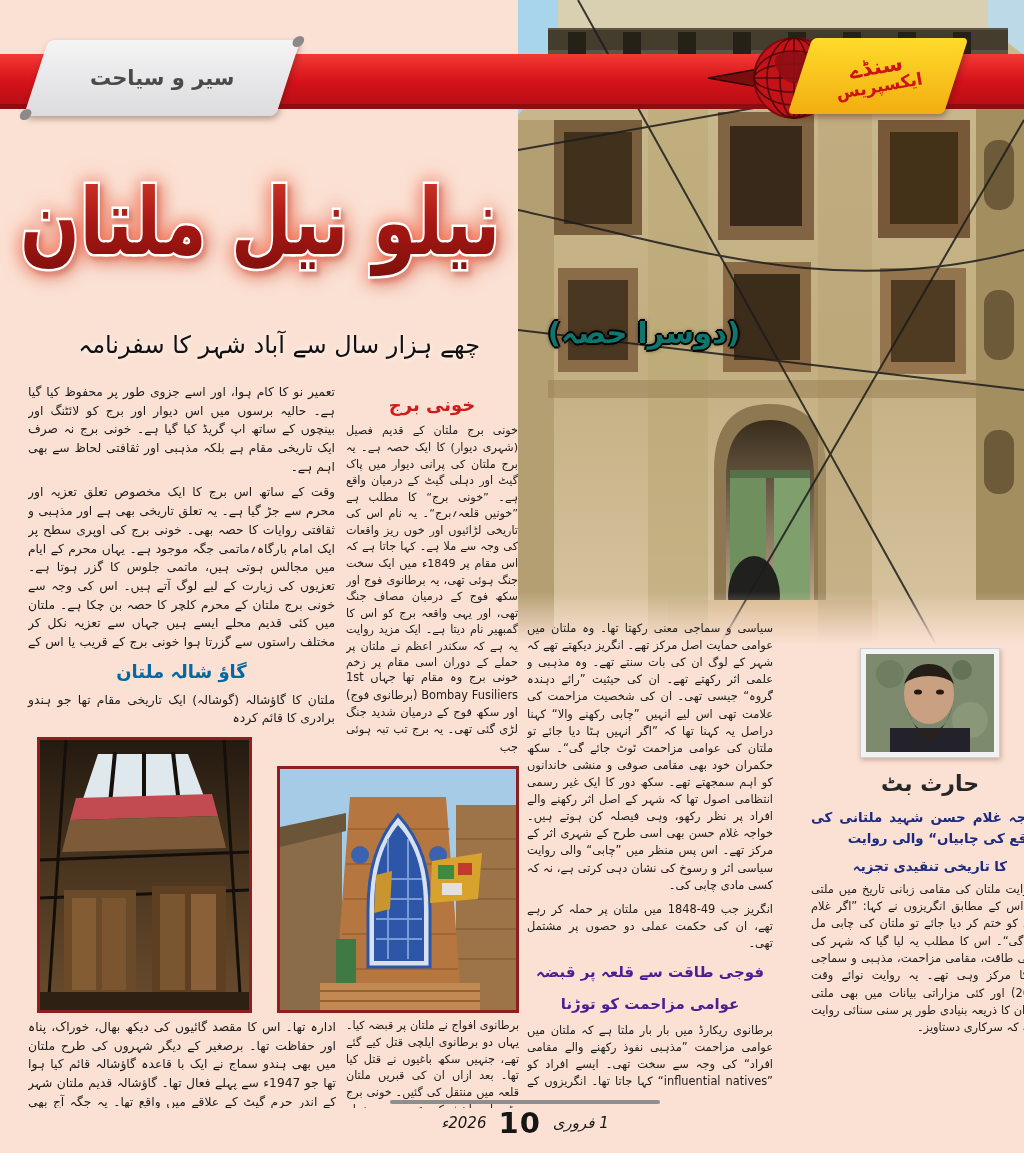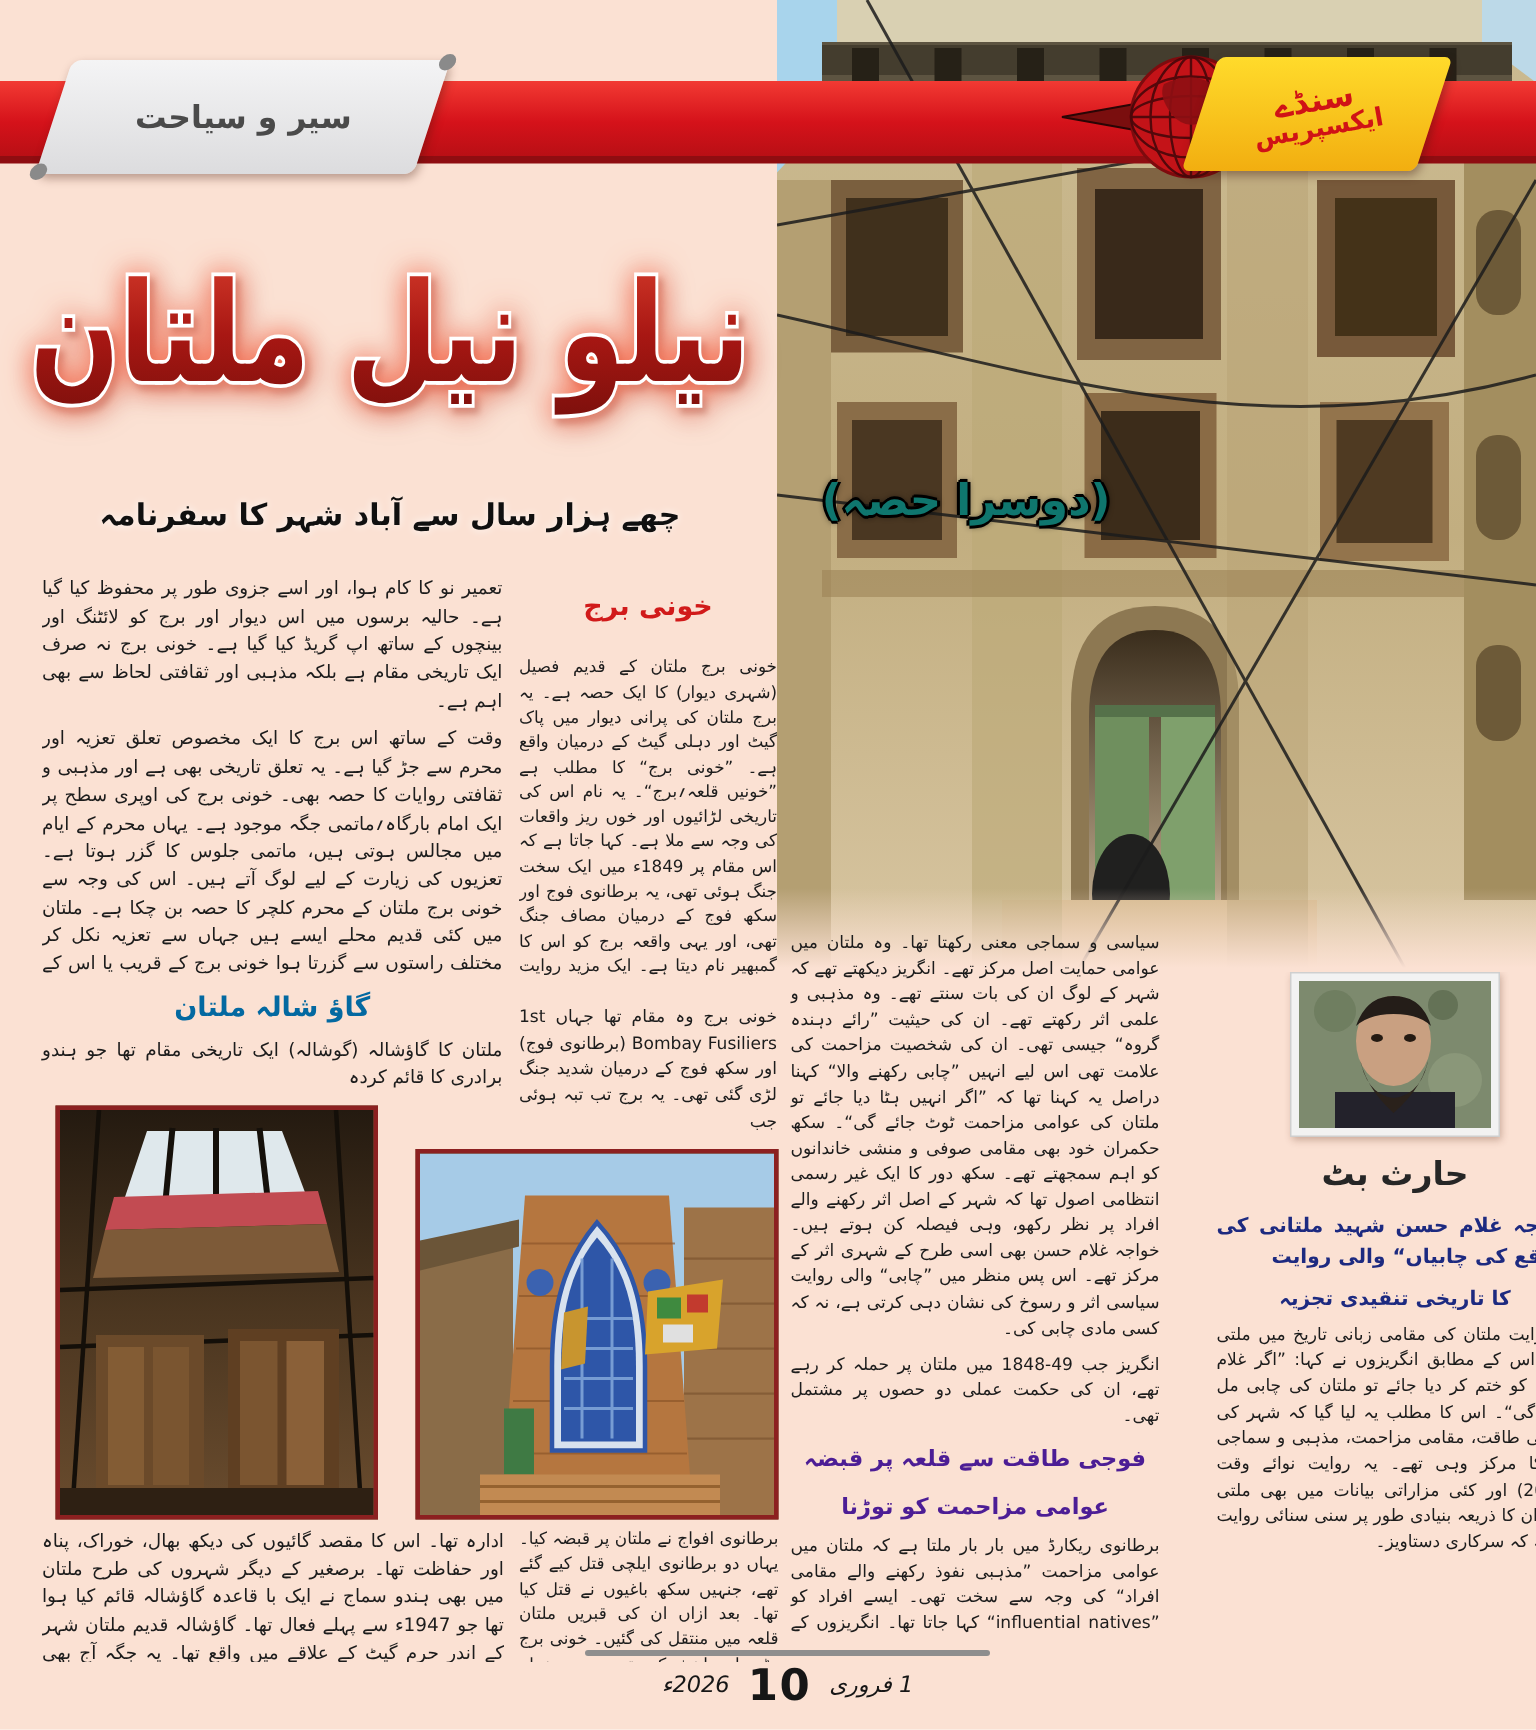--- a/index.html
+++ b/index.html
@@ -19,36 +19,36 @@
   #ribbon{left:800px;top:38px;width:156px;height:76px;background:linear-gradient(#ffdb2b,#f2ae10);
         transform:skewX(-18deg);border-radius:5px;box-shadow:2px 3px 6px rgba(60,20,10,.4);z-index:7;
         display:flex;align-items:center;justify-content:center;}
   #ribbon .inner{transform:skewX(18deg) rotate(-10deg);text-align:center;color:#d01216;direction:rtl;line-height:1.02;}
   #ribbon .l1{font-size:21px;font-weight:bold;}
   #ribbon .l2{font-size:17px;font-weight:bold;}
   #globe{left:706px;top:36px;width:130px;height:84px;z-index:6;}
   
   #titleSvg{left:6px;top:104px;width:508px;height:226px;z-index:3;
         filter:drop-shadow(0 0 10px rgba(255,96,64,.85)) drop-shadow(3px 4px 2px rgba(120,18,8,.35));}
-  #subtitle{left:40px;top:331px;width:440px;text-align:center;font-size:20px;font-weight:bold;color:#101010;
+  #subtitle{left:40px;top:331px;width:440px;font-size:24px;font-weight:normal;color:#101010;
         direction:rtl;z-index:3;text-shadow:0 0 6px rgba(255,255,255,.9);}
   #partBadge{left:536px;top:316px;width:216px;text-align:center;font-size:29px;font-weight:bold;color:#0f766e;
         direction:rtl;z-index:4;
         text-shadow:-2px 0 0 #000,2px 0 0 #000,0 -2px 0 #000,0 2px 0 #000,-1px -1px 0 #000,1px 1px 0 #000,0 0 5px #000;}
   
   #mainPhoto{left:518px;top:0;width:506px;height:648px;z-index:1;}
   #mainPhotoFade{left:518px;top:592px;width:506px;height:58px;z-index:2;
         background:linear-gradient(rgba(251,225,211,0),#fbe1d3 92%);}
   .photoFrame{border:3px solid #8c2020;box-sizing:border-box;background:#6b4a2c;z-index:2;}
   #photo1{left:37px;top:737px;width:215px;height:276px;}
   #photo2{left:277px;top:766px;width:242px;height:247px;}
   
   #col1{left:28px;top:383px;width:307px;height:352px;z-index:2;display:flex;flex-direction:column;}
   #col1 .grow{overflow:hidden;flex:1 1 auto;}
-  #col2{left:346px;top:383px;width:172px;height:380px;z-index:2;display:flex;flex-direction:column;gap:14px;}
+  #col2{left:346px;top:383px;width:172px;height:380px;z-index:2;display:flex;flex-direction:column;}
   #col2 .grow{overflow:hidden;flex:1 1 auto;font-size:11.2px;line-height:1.48;}
   #col2 .tail{font-size:11.4px;}
   #blockA{left:28px;top:1018px;width:308px;height:90px;overflow:hidden;z-index:2;}
   #blockB{left:346px;top:1018px;width:173px;height:90px;overflow:hidden;z-index:2;font-size:11.2px;line-height:1.5;}
   #col3{left:527px;top:620px;width:246px;height:472px;z-index:3;overflow:hidden;font-size:11.4px;line-height:1.5;}
   #col4{left:782px;top:648px;width:238px;height:448px;z-index:3;overflow:hidden;margin-left:29px;}
   .h-red{color:#d11a1a;font-weight:bold;font-size:18px;text-align:center;margin:8px 0 5px;}
   .h-navy{color:#0369a1;font-weight:bold;font-size:18px;text-align:center;margin:9px 0 5px;}
   .h-maroon{color:#4c1d95;font-weight:bold;font-size:15px;text-align:center;margin:9px 0 7px;}
   .h-blue{color:#1d2a80;font-weight:bold;font-size:13.4px;margin:8px 0 4px;line-height:1.5;}

